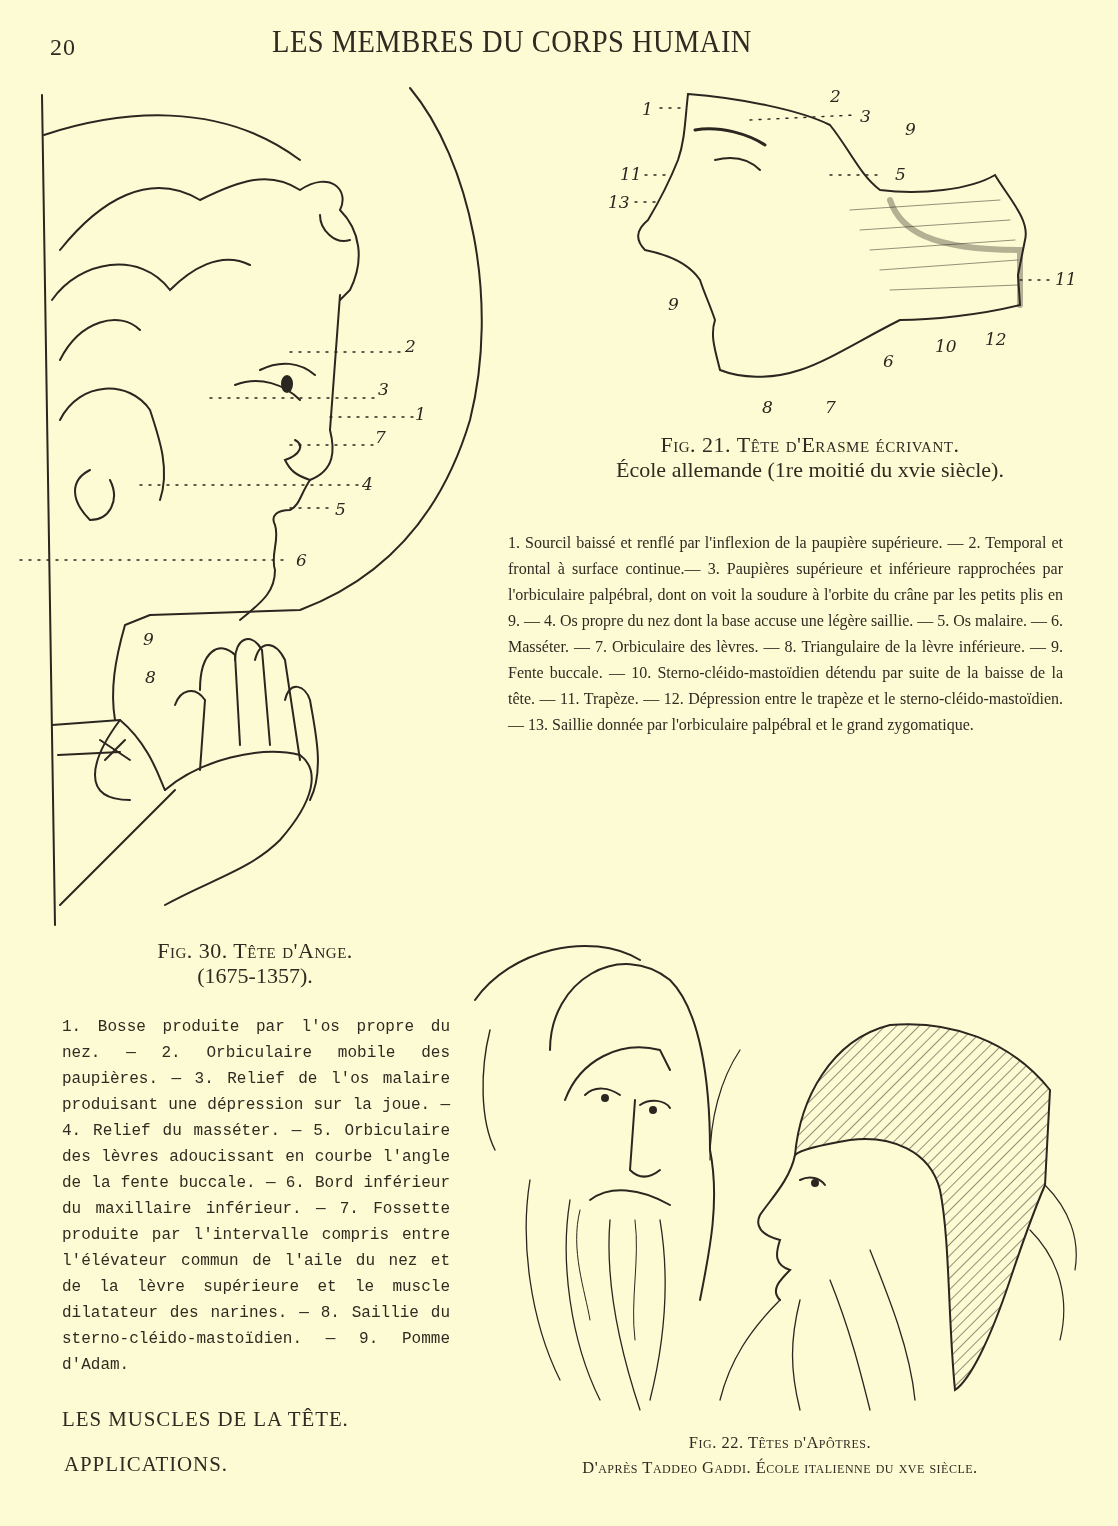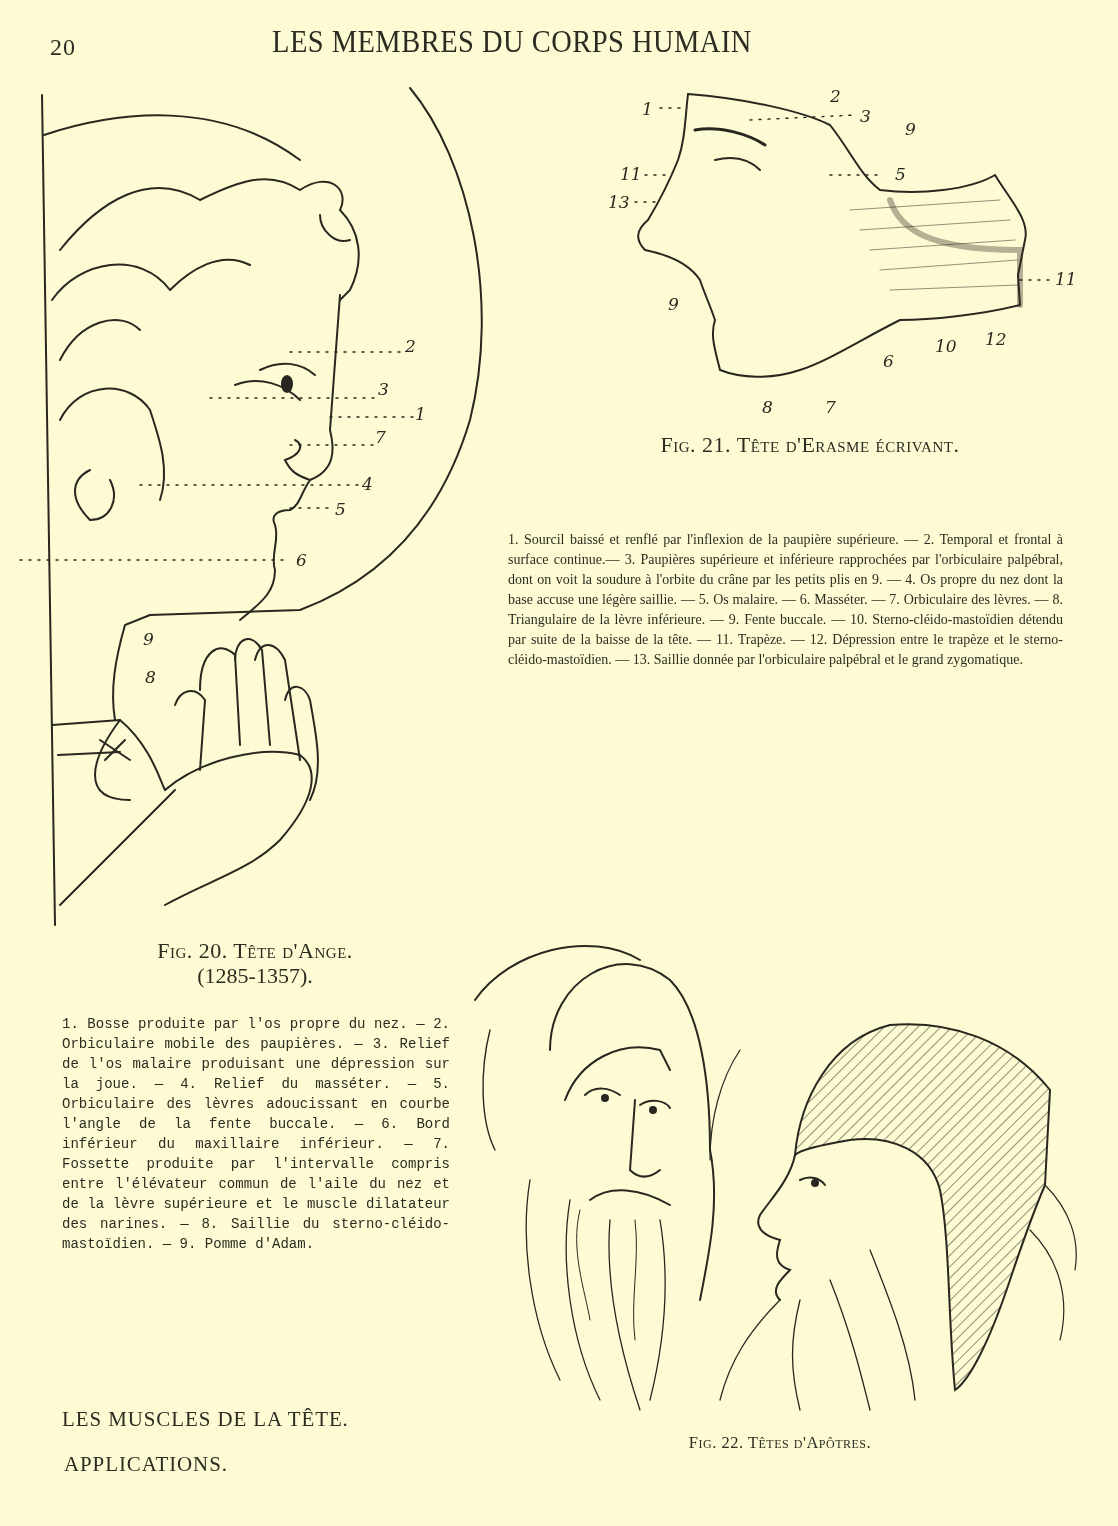--- a/index.html
+++ b/index.html
@@ -7,21 +7,21 @@
     width: 1118px; height: 1526px; position: relative; overflow: hidden;
     background: #fdfbd3;
     color: #2e2b22;
     font-family: "Liberation Serif", "DejaVu Serif", serif;
   }
   .abs { position: absolute; }
   .page-number { left: 50px; top: 34px; font-size: 24px; letter-spacing: 1px; }
   .running-head { left: 272px; top: 24px; font-size: 31px; letter-spacing: 0.5px; transform: scaleX(0.92); transform-origin: left top; }
   .sc { font-variant: small-caps; letter-spacing: 0.5px; }
   .caption { text-align: center; font-size: 22px; line-height: 25px; }
-  .legend { font-size: 14px; line-height: 20px; text-align: justify; }
+  .legend { font-size: 16px; line-height: 26px; text-align: justify; }
   .legend p { margin: 0; }
   .section-title { font-size: 22px; letter-spacing: 1px; transform: scaleX(0.95); transform-origin: left top; }
   svg { position: absolute; overflow: visible; }
   svg path, svg line, svg ellipse, svg circle { fill: none; stroke: #2a2620; stroke-width: 2; stroke-linecap: round; }
   .dots { stroke-dasharray: 2 7; stroke-width: 1.4; }
   .lbl { font-family: "DejaVu Serif", serif; font-style: italic; font-size: 17px; fill: #2a2620; stroke: none; }
 </style>
 </head>
 <body>
 
@@ -96,29 +96,30 @@
   <text class="lbl" x="455" y="205">11</text>
   <text class="lbl" x="385" y="265">12</text>
   <text class="lbl" x="335" y="272">10</text>
   <text class="lbl" x="283" y="287">6</text>
   <text class="lbl" x="162" y="333">8</text>
   <text class="lbl" x="225" y="333">7</text>
 </svg>
 
 <div class="abs caption" style="left:560px;top:432px;width:500px;">
   <div class="sc">Fig. 21. Tête d'Erasme écrivant.</div>
+  <div>École allemande (1re moitié du xvie siècle).</div>
 </div>
 
 <div class="abs legend" style="left:508px;top:530px;width:555px;">
   <p>1. Sourcil baissé et renflé par l'inflexion de la paupière supérieure. — 2. Temporal et frontal à surface continue.— 3. Paupières supérieure et inférieure rapprochées par l'orbiculaire palpébral, dont on voit la soudure à l'orbite du crâne par les petits plis en 9. — 4. Os propre du nez dont la base accuse une légère saillie. — 5. Os malaire. — 6. Masséter. — 7. Orbiculaire des lèvres. — 8. Triangulaire de la lèvre inférieure. — 9. Fente buccale. — 10. Sterno-cléido-mastoïdien détendu par suite de la baisse de la tête. — 11. Trapèze. — 12. Dépression entre le trapèze et le sterno-cléido-mastoïdien. — 13. Saillie donnée par l'orbiculaire palpébral et le grand zygomatique.</p>
 </div>
 
 <div class="abs caption" style="left:40px;top:938px;width:430px;">
-  <div class="sc">Fig. 20. Tête d'Ange.</div>
-  <div>(1285-1357).</div>
+  <div class="sc">Fig. 30. Tête d'Ange.</div>
+  <div>(1675-1357).</div>
 </div>
 
 <div class="abs legend" style="left:62px;top:1014px;width:388px;font-family:Liberation Mono, monospace;">
   <p>1. Bosse produite par l'os propre du nez. — 2. Orbiculaire mobile des paupières. — 3. Relief de l'os malaire produisant une dépression sur la joue. — 4. Relief du masséter. — 5. Orbiculaire des lèvres adoucissant en courbe l'angle de la fente buccale. — 6. Bord inférieur du maxillaire inférieur. — 7. Fossette produite par l'intervalle compris entre l'élévateur commun de l'aile du nez et de la lèvre supérieure et le muscle dilatateur des narines. — 8. Saillie du sterno-cléido-mastoïdien. — 9. Pomme d'Adam.</p>
 </div>
 
 <svg style="left:470px;top:920px" width="620" height="510" viewBox="0 0 620 510">
   <path d="M5 80 C 40 30, 120 10, 170 40"></path>
   <path d="M20 110 C 10 150, 10 200, 25 230" style="stroke-width:1.4"></path>
   <path d="M80 130 C 80 60, 150 20, 200 60 C 230 90, 240 160, 240 230 C 250 280, 240 330, 230 380"></path>
@@ -142,13 +143,14 @@
   <path d="M310 380 C 280 410, 260 440, 250 480 M 330 380 C 320 420, 320 450, 330 490 M 360 360 C 380 410, 390 450, 400 490 M 400 330 C 420 380, 440 430, 445 480" style="stroke-width:1.3"></path>
   <path d="M575 265 C 600 290, 610 320, 605 350 M 560 310 C 590 340, 600 380, 590 420" style="stroke-width:1.2"></path>
   <path d="M270 130 C 250 160, 240 200, 240 240" style="stroke-width:1.2"></path>
 </svg>
 
 <div class="abs section-title" style="left:62px;top:1406px;">LES MUSCLES DE LA TÊTE.</div>
 <div class="abs section-title" style="left:64px;top:1451px;">APPLICATIONS.</div>
 
 <div class="abs caption" style="left:500px;top:1430px;width:560px;font-size:16.5px;">
   <div class="sc">Fig. 22. Têtes d'Apôtres.</div>
+  <div class="sc">D'après Taddeo Gaddi. École italienne du xve siècle.</div>
 </div>
 
 </body></html>

